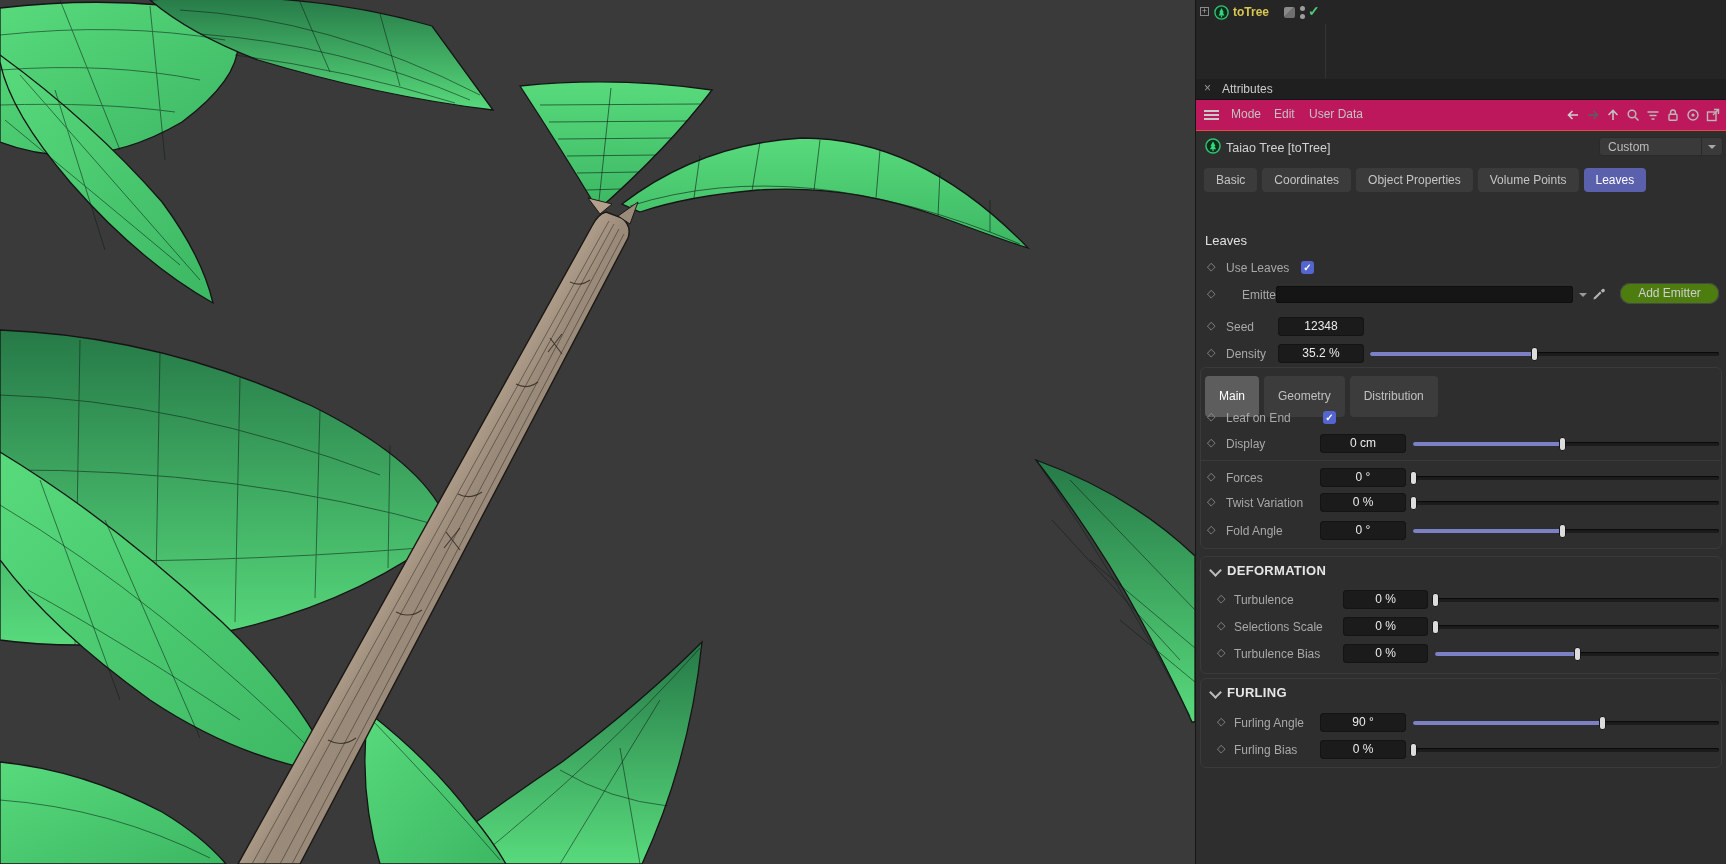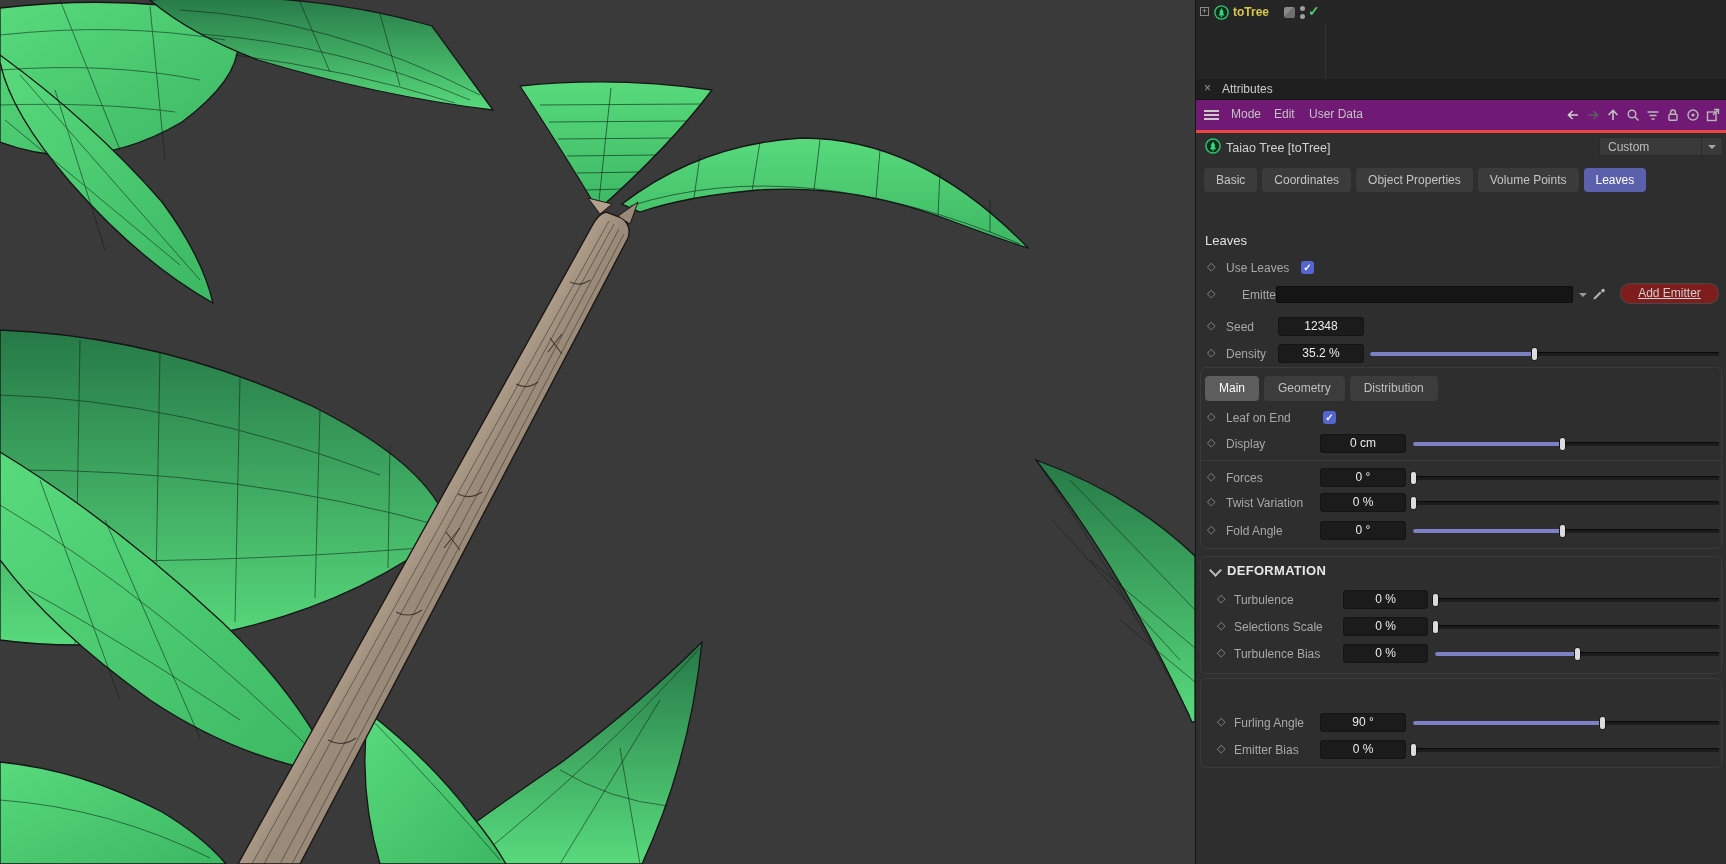--- a/index.html
+++ b/index.html
@@ -27,42 +27,42 @@
   .dots i{position:absolute;left:0;width:5px;height:5px;border-radius:50%;background:#9d9d9d;}
   .dots i.b{top:8px;}
   .om-check{position:absolute;left:112px;top:1px;color:var(--checkGreen,#4ec873);font-size:14px;font-weight:bold;}
 
   
   .attr-title{position:absolute;left:0;top:79px;width:100%;height:20px;background:#1f1f1f;border-bottom:1px solid #151515;}
   .attr-close{position:absolute;left:8px;top:2px;color:#9a9a9a;font-size:12px;}
   .attr-title-text{position:absolute;left:26px;top:3px;color:#cccccc;font-size:12px;}
 
   
-  .menubar{position:absolute;left:0;top:100px;width:100%;height:30px;background:#701a75;border-bottom:3px solid #ef4444;}
+  .menubar{position:absolute;left:0;top:100px;width:100%;height:30px;background:#be185d;border-bottom:1px solid #ef4444;}
   .burger{position:absolute;left:8px;top:10px;width:15px;height:2px;background:#c9c9c9;
     box-shadow:0 4px 0 #c9c9c9,0 8px 0 #c9c9c9;}
   .menu-item{position:absolute;top:7px;color:#c2c2c2;}
   .mb-icons{position:absolute;right:5px;top:7px;height:16px;display:flex;gap:4px;align-items:center;}
   .mb-icons svg{display:block;}
 
   
   .objrow-icon{position:absolute;left:9px;top:138px;}
   .objrow-name{position:absolute;left:30px;top:141px;color:#d2d2d2;font-size:12.5px;}
   .preset{position:absolute;left:403px;top:137px;width:124px;height:19px;background:#3a3a3a;border-radius:3px;
     border:1px solid #2a2a2a;box-sizing:border-box;color:#bdbdbd;}
   .preset-label{position:absolute;left:8px;top:2px;}
   .preset-arrow{position:absolute;right:0;top:0;width:20px;height:100%;border-left:1px solid #2a2a2a;}
   .preset-arrow::after{content:"";position:absolute;left:6px;top:7px;border-left:4px solid transparent;
     border-right:4px solid transparent;border-top:4px solid #a8a8a8;}
 
   .tabrow{position:absolute;left:8px;display:flex;gap:5px;}
   .tab{height:24px;line-height:24px;padding:0 12px;background:#3b3b3b;border-radius:4px;color:#c4c4c4;white-space:nowrap;}
   .tab.active{background:var(--accentTab,#5a60ab);color:#ffffff;}
   .subtabrow{position:absolute;left:9px;display:flex;gap:5px;}
-  .subtab{height:25px;line-height:25px;padding:0 14px;background:#3c3c3c;border-radius:4px;color:#c0c0c0;}
+  .subtab{height:25px;line-height:25px;padding:8px 14px;background:#3c3c3c;border-radius:4px;color:#c0c0c0;}
   .subtab.active{background:#5d5d5d;color:#ffffff;}
 
   .sect-head{position:absolute;left:9px;color:#e0e0e0;font-size:13px;}
 
   .gbox{position:absolute;left:4px;right:4px;border:1px solid #3a3a3a;border-radius:6px;}
   .gsep{position:absolute;left:5px;right:5px;height:0;border-top:1px solid #3a3a3a;}
   .ghead{position:absolute;left:0;width:100%;height:16px;}
   .chev{position:absolute;left:15px;top:3px;width:7px;height:7px;border-right:2px solid #bdbdbd;
     border-bottom:2px solid #bdbdbd;transform:rotate(45deg);}
   .ghead b{position:absolute;left:31px;top:0;color:#e6e6e6;font-size:13px;letter-spacing:.3px;}
@@ -81,22 +81,22 @@
     box-shadow:inset 0 1px 1px rgba(0,0,0,.7);}
   .slider .fill{position:absolute;left:0;top:8px;height:4px;background:var(--sliderFill,#7b81c4);border-radius:2px;}
   .slider .handle{position:absolute;top:3px;width:7px;height:14px;background:#dcdcdc;border:1px solid #161616;
     border-radius:3px;box-sizing:border-box;}
 
   .einput{position:absolute;left:80px;top:1px;width:297px;height:17px;background:#151515;border-radius:3px;
     box-shadow:inset 0 0 0 1px #0e0e0e;color:#ddd;line-height:17px;padding-left:6px;box-sizing:border-box;}
   .earrow{position:absolute;left:383px;top:8px;border-left:4px solid transparent;border-right:4px solid transparent;
     border-top:4px solid #9a9a9a;}
   .edropper{position:absolute;left:396px;top:1px;}
-  .add-btn{position:absolute;left:424px;top:-2px;width:99px;height:21px;line-height:21px;background:#7f1d1d;
-    border-radius:10px;text-align:center;color:#cfcfcf;box-shadow:inset 0 0 0 1px #484848;text-decoration:underline;}
+  .add-btn{position:absolute;left:424px;top:-2px;width:99px;height:21px;line-height:21px;background:#4d7c0f;
+    border-radius:10px;text-align:center;color:#cfcfcf;box-shadow:inset 0 0 0 1px #484848;}
 </style>
 </head>
 <body>
 
 <div class="stage">
 
   <svg id="viewport" viewBox="0 0 1195 864" xmlns="http://www.w3.org/2000/svg">
     <defs>
       <linearGradient id="gLeafA" x1="0" y1="0" x2="1" y2="1">
         <stop offset="0" style="stop-color:var(--leafBright,#58da7c)"></stop>
@@ -406,35 +406,39 @@
       <span class="plabel" style="left:38px">Turbulence Bias</span>
       <span class="vbox" style="left:147px;width:85px">0 %</span>
       <span class="slider" style="left:239px;right:8px">
           <i class="track"></i>
           <i class="fill" style="width: 50%;"></i>
           <i class="handle" style="left: calc(50% - 3.5px);"></i>
         </span>
     </div>
 
     <div class="gbox" style="top:678px;height:88px"></div>
+    <div class="ghead" style="top:685px">
+      <span class="chev"></span>
+      <b>FURLING</b>
+    </div>
 
     <div class="prow" style="top:713px">
       <span class="kf" style="left:21px">◇</span>
       <span class="plabel" style="left:38px">Furling Angle</span>
       <span class="vbox" style="left:124px;width:86px">90 °</span>
       <span class="slider" style="left:217px;right:8px">
           <i class="track"></i>
           <i class="fill" style="width: 62%;"></i>
           <i class="handle" style="left: calc(62% - 3.5px);"></i>
         </span>
     </div>
 
     <div class="prow" style="top:740px">
       <span class="kf" style="left:21px">◇</span>
-      <span class="plabel" style="left:38px">Emitter Bias</span>
+      <span class="plabel" style="left:38px">Furling Bias</span>
       <span class="vbox" style="left:124px;width:86px">0 %</span>
       <span class="slider" style="left:217px;right:8px">
           <i class="track"></i>
           <i class="fill" style="width: 0%;"></i>
           <i class="handle" style="left: calc(0% - 3.5px);"></i>
         </span>
     </div>
 
   </div>
 </div>

